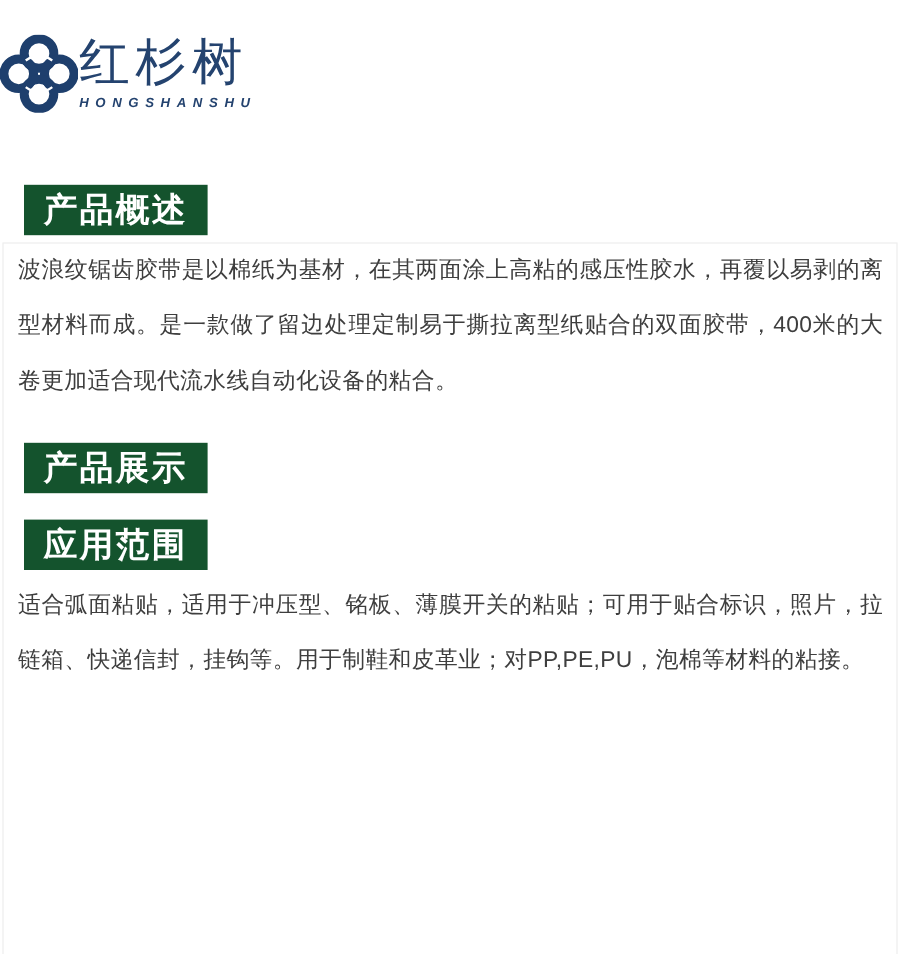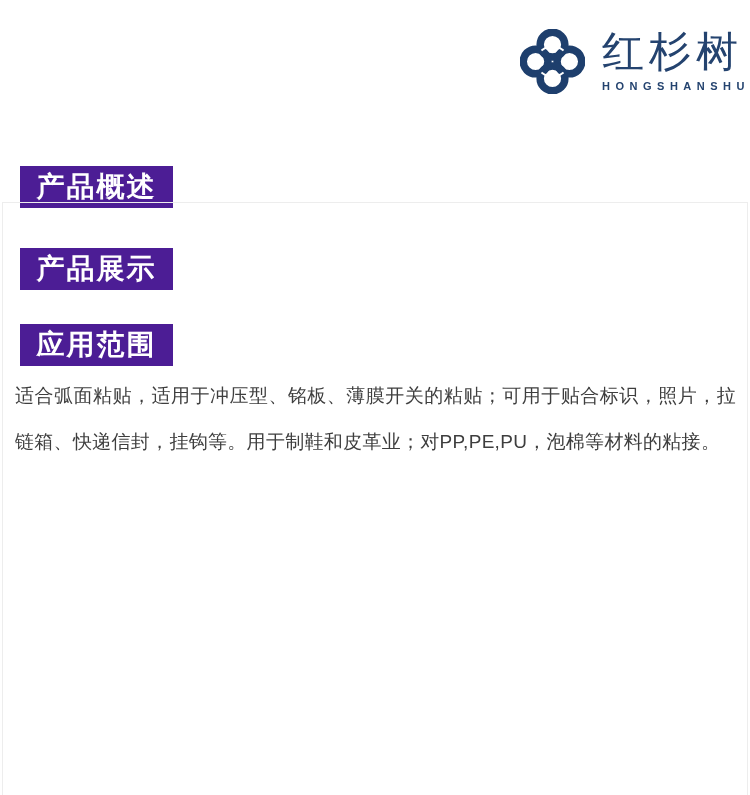--- a/index.html
+++ b/index.html
@@ -16,54 +16,55 @@
     position: absolute;
     top: 202px;
     left: 2px;
     width: 744px;
     height: 1400px;
     border: 1px solid #ededed;
     pointer-events: none;
   }
   .logo-header {
     display: flex;
-    justify-content: flex-end;
+    justify-content: flex-start;
     align-items: center;
     padding-top: 28px;
     height: 67px;
-    gap: 17px;
+    gap: 1px;
   }
   .logo-mark svg { display: block; width: 65px; height: 65px; }
   .logo-text { text-align: left; }
   .logo-name {
     font-size: 42px;
     line-height: 1;
     color: #24436f;
     letter-spacing: 5px;
     font-weight: 500;
   }
   .logo-sub {
     margin-top: 7px;
     font-size: 11px;
     font-weight: bold;
     color: #24436f;
     letter-spacing: 5.5px;
+    font-style: italic;
   }
   .section { margin: 0; }
   .section-overview { margin-top: 55px; }
   .section-performance, .section-application { margin-top: 18px; }
   .section-display { margin-top: 24px; }
   .badge {
     display: inline-block;
-    margin: 16px 0 0 20px;
+    margin: 4px 0 0 20px;
     width: 153px;
     height: 42px;
     line-height: 42px;
     text-align: center;
-    background: #4c1d95;
+    background: #14532d;
     color: #ffffff;
     font-size: 28px;
     font-weight: bold;
     letter-spacing: 2px;
   }
   .body-text {
     margin: 7px 0 0 0;
     padding: 0 14px 0 15px;
     font-size: 19px;
     line-height: 46px;
@@ -96,20 +97,21 @@
       </svg>
     </span>
     <div class="logo-text">
       <div class="logo-name">红杉树</div>
       <div class="logo-sub">HONGSHANSHU</div>
     </div>
   </header>
 
   <section class="section section-overview">
     <h2 class="badge">产品概述</h2>
+    <p class="body-text">波浪纹锯齿胶带是以棉纸为基材，在其两面涂上高粘的感压性胶水，再覆以易剥的离型材料而成。是一款做了留边处理定制易于撕拉离型纸贴合的双面胶带，400米的大卷更加适合现代流水线自动化设备的粘合。</p>
   </section>
 
   <section class="section section-performance">
   </section>
 
   <section class="section section-display">
     <h2 class="badge">产品展示</h2>
   </section>
 
   <section class="section section-application">

